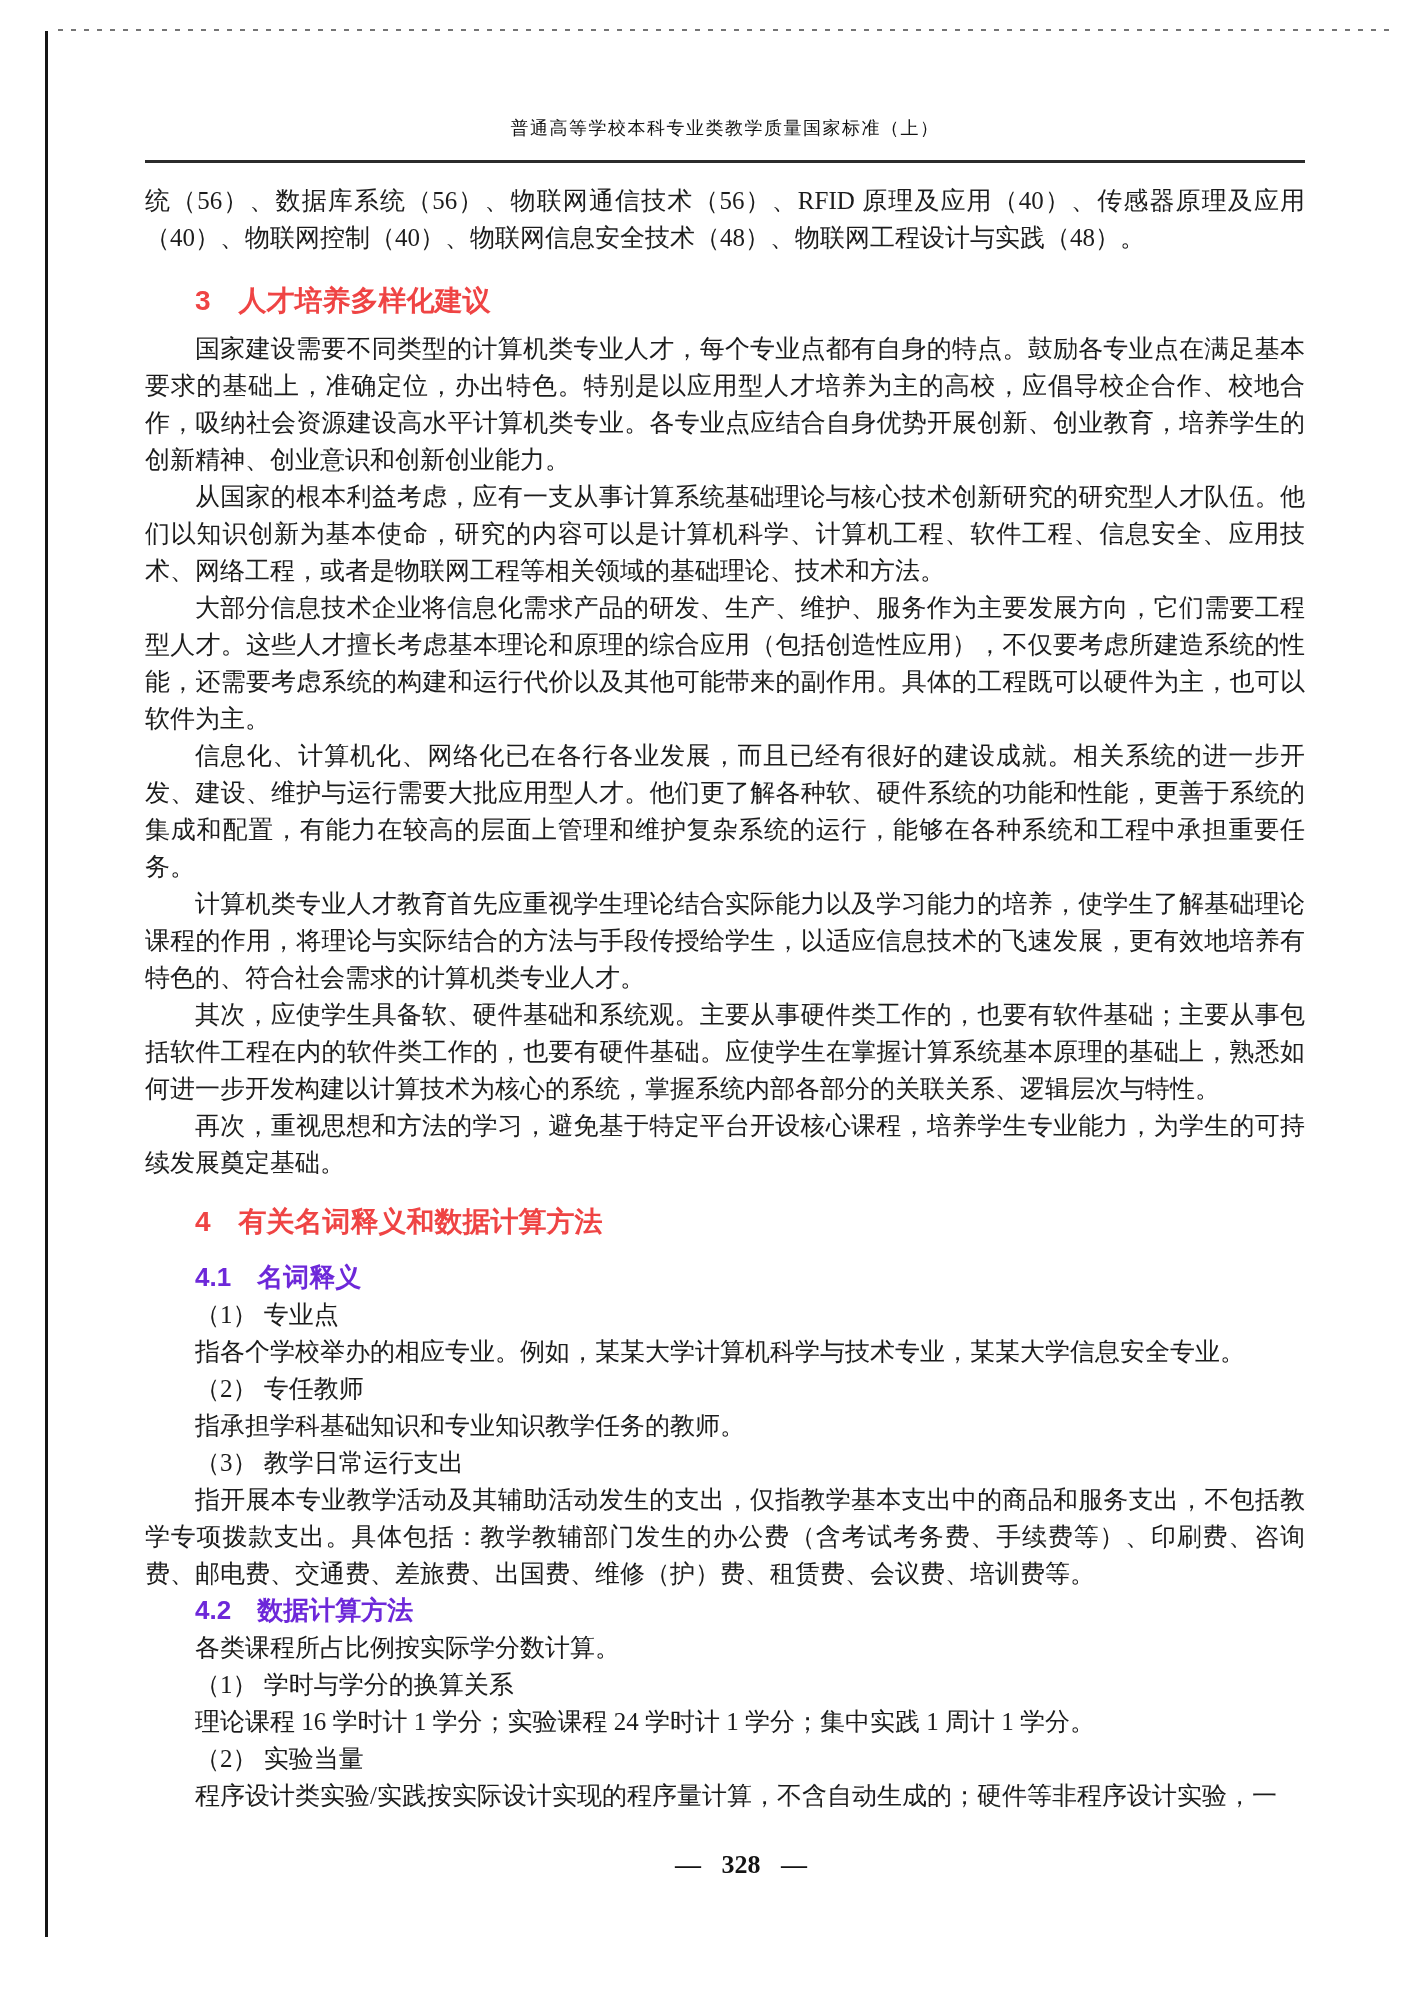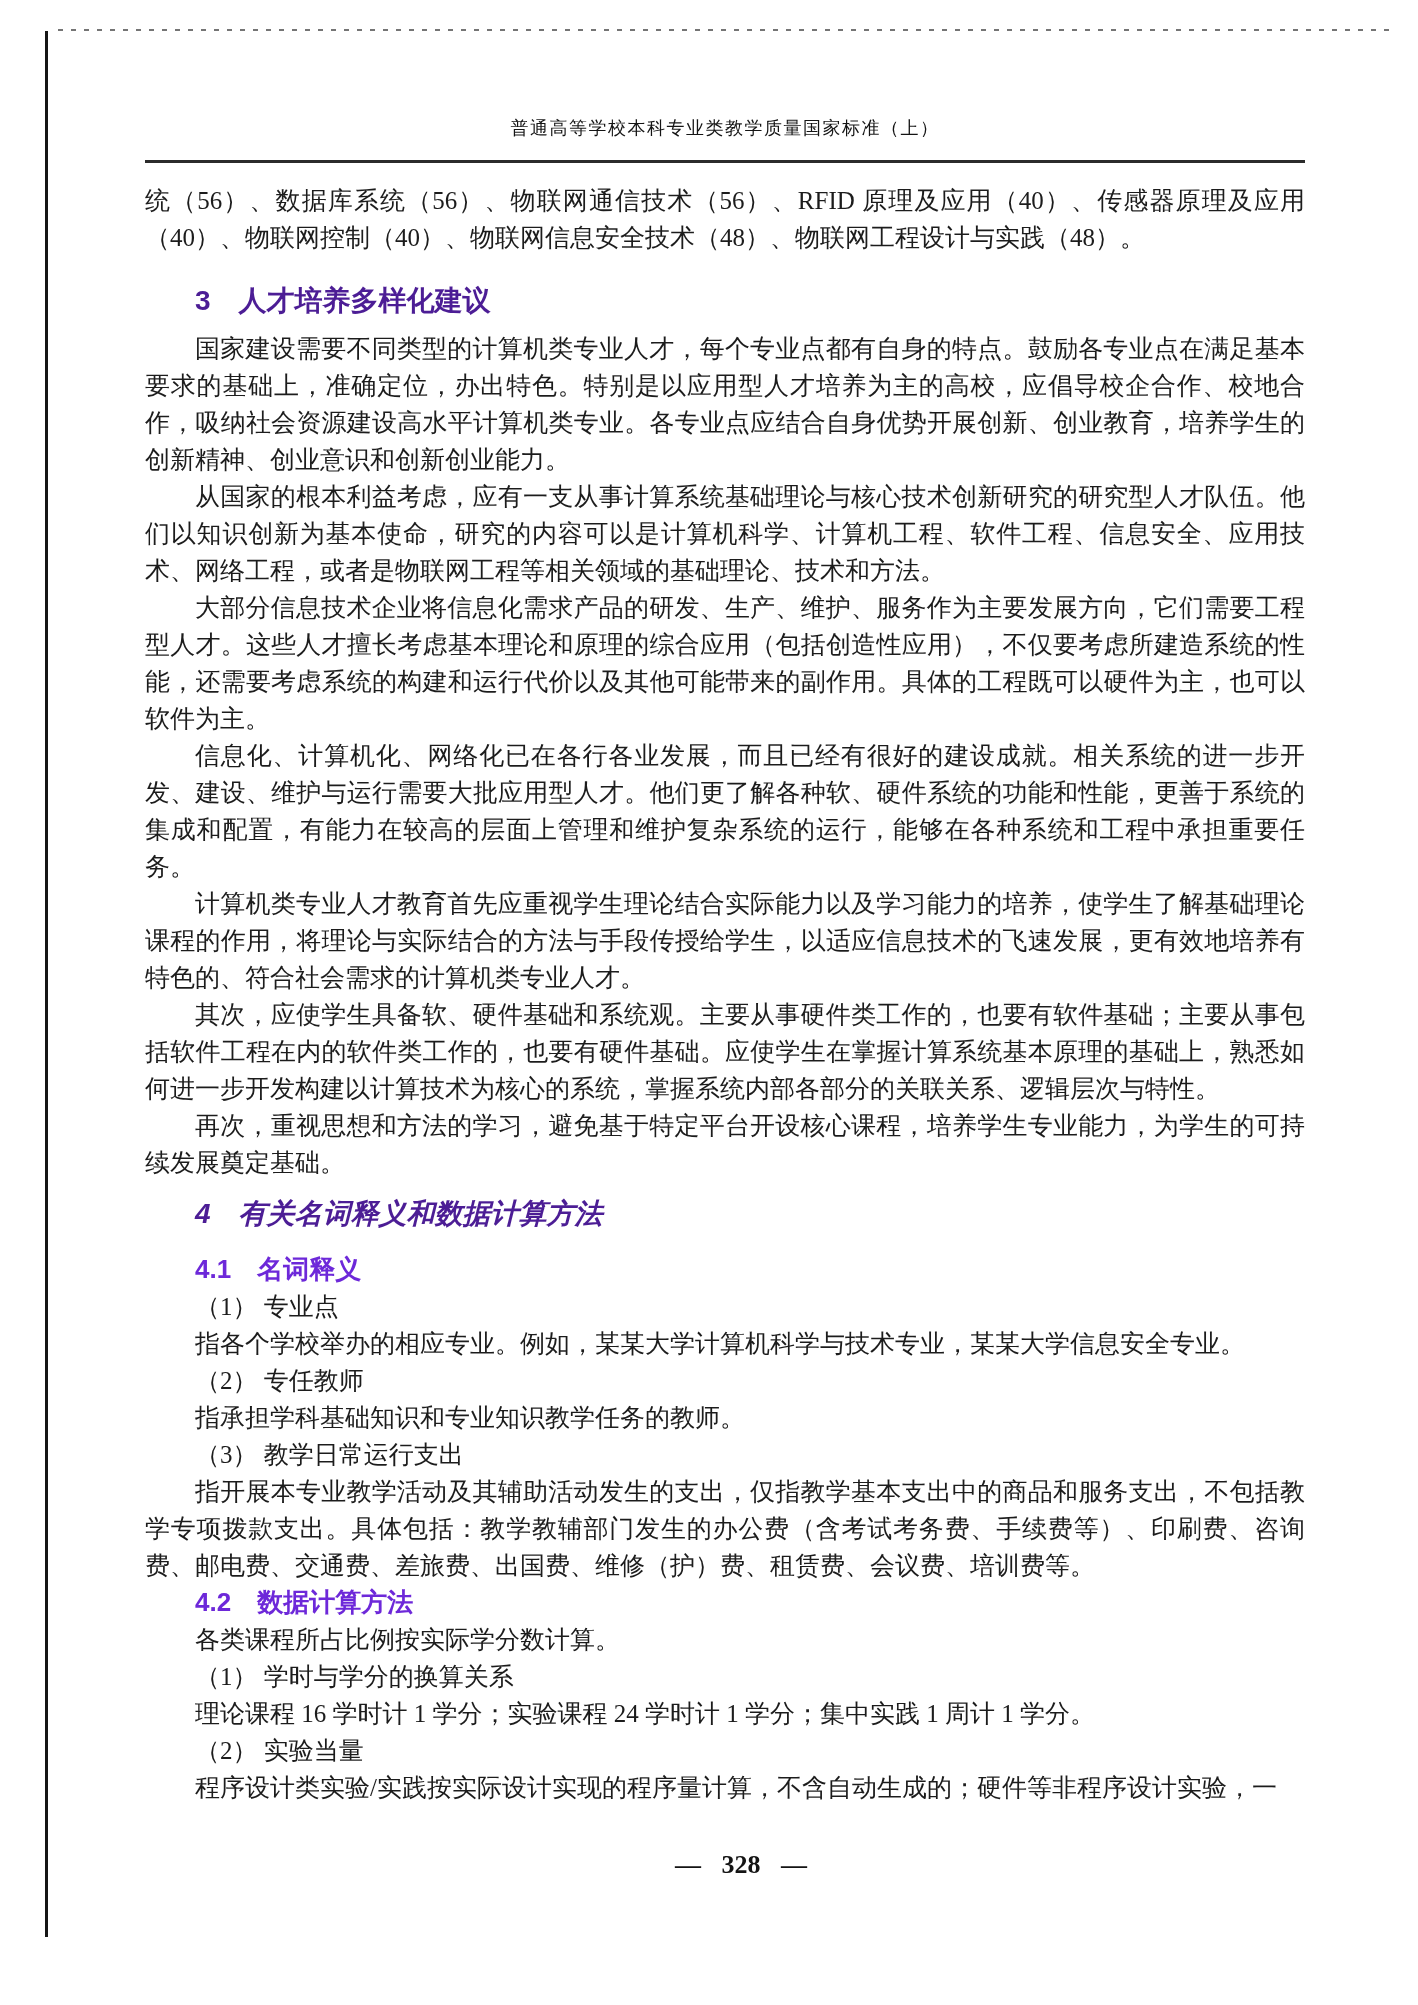--- a/index.html
+++ b/index.html
@@ -43,23 +43,23 @@
     color: #1c1c1c;
   }
   p.cont { margin-top: 19px; text-indent: 0; }
   p.indent { text-indent: 50px; }
   .main-heading {
     font-family: "Liberation Sans", "DejaVu Sans", sans-serif;
     font-weight: bold;
     font-size: 28px; line-height: 42px;
     margin: 24px 0 8px 0;
     padding-left: 50px;
-    color: #4c1d95;
+    color: #ef4444;
   }
-  .main-heading.second { margin: 12px 0 16px 0; font-style: italic; }
+  .main-heading.second { margin: 20px 0 16px 0; }
   .sub-heading {
     font-family: "Liberation Sans", "DejaVu Sans", sans-serif;
     font-weight: bold;
     font-size: 26px; line-height: 37px;
     margin: 0;
     padding-left: 50px;
     color: #6d28d9;
   }
   .page-footer {
     position: absolute; left: 161px; top: 1845px; width: 1160px;

